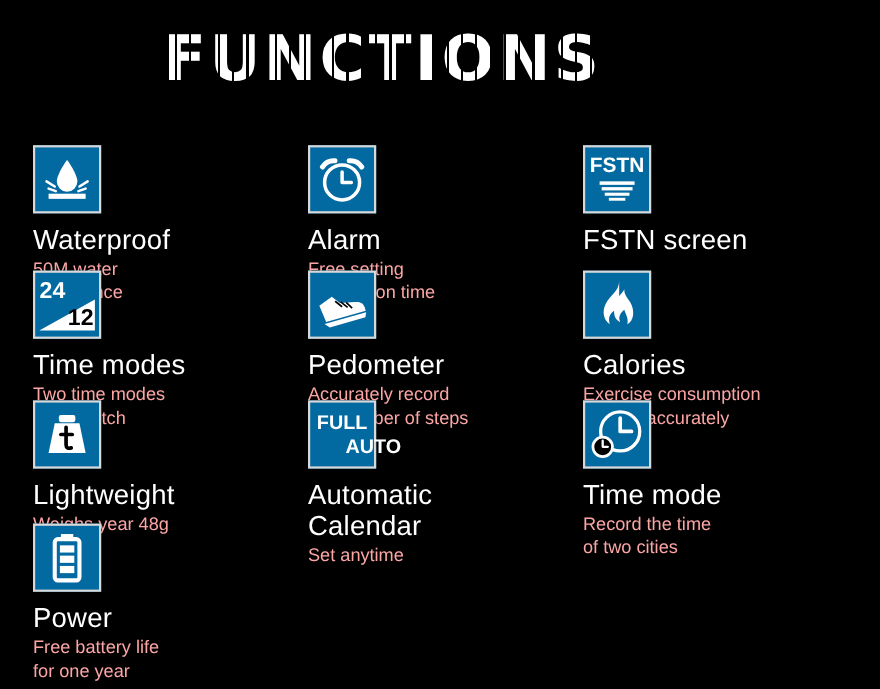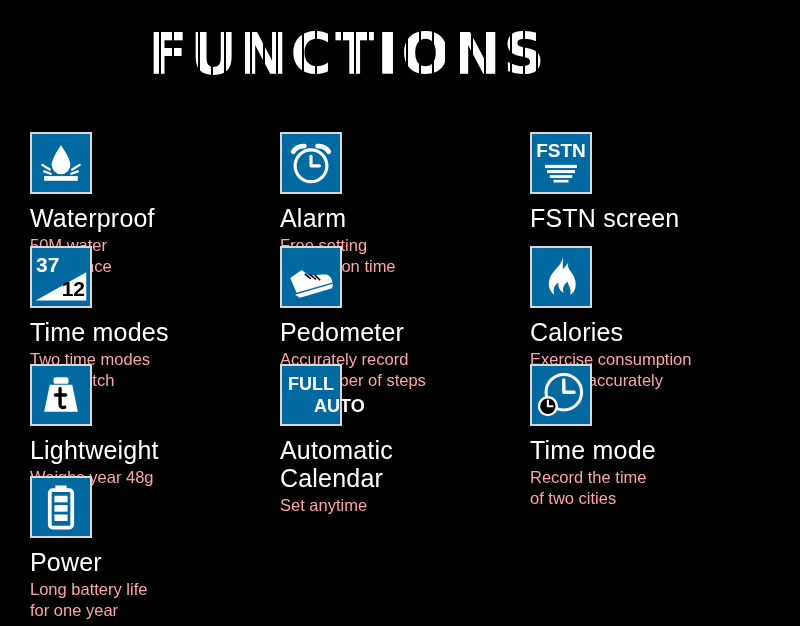--- a/index.html
+++ b/index.html
@@ -167,21 +167,21 @@
       <div class="txt">
         <div class="feat-title">FSTN screen</div>
       </div>
     </div>
 
     <div class="cell">
       <div class="icon-box">
         <svg viewBox="0 0 62 62" aria-hidden="true" style="position:absolute;left:0;top:0;">
           <path d="M4 56 L58 26 L58 56 Z" fill="#ffffff"></path>
         </svg>
-        <div class="icon-text" style="top:5px;left:4px;right:auto;font-size:21px;color:#ffffff;">37</div>
+        <div class="icon-text" style="top:5px;left:4px;right:auto;font-size:21px;color:#ffffff;">24</div>
         <div class="icon-text" style="bottom:5px;top:auto;right:5px;left:auto;font-size:21px;color:#000000;">12</div>
       </div>
       <div class="txt">
         <div class="feat-title">Time modes</div>
         <div class="feat-desc">Two time modes
 Free switch</div>
       </div>
     </div>
 
     <div class="cell">
@@ -268,19 +268,19 @@
         <svg viewBox="0 0 62 62" aria-hidden="true">
           <rect x="25" y="8" width="12" height="5" fill="#ffffff"></rect>
           <rect x="19" y="13" width="24" height="40" rx="3" fill="none" stroke="#ffffff" stroke-width="4"></rect>
           <rect x="24" y="19" width="14" height="7" fill="#ffffff"></rect>
           <rect x="24" y="29" width="14" height="7" fill="#ffffff"></rect>
           <rect x="24" y="39" width="14" height="7" fill="#ffffff"></rect>
         </svg>
       </div>
       <div class="txt">
         <div class="feat-title">Power</div>
-        <div class="feat-desc">Long battery life
+        <div class="feat-desc">Free battery life
 for one year</div>
       </div>
     </div>
 
   </div>
 </div>
 
 </body></html>

